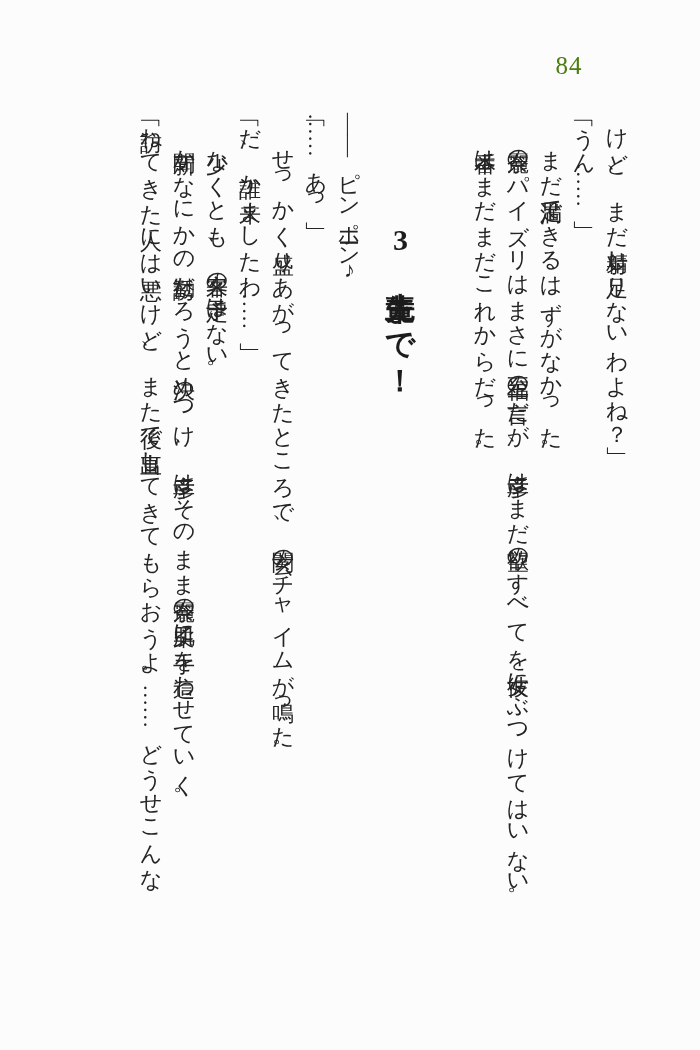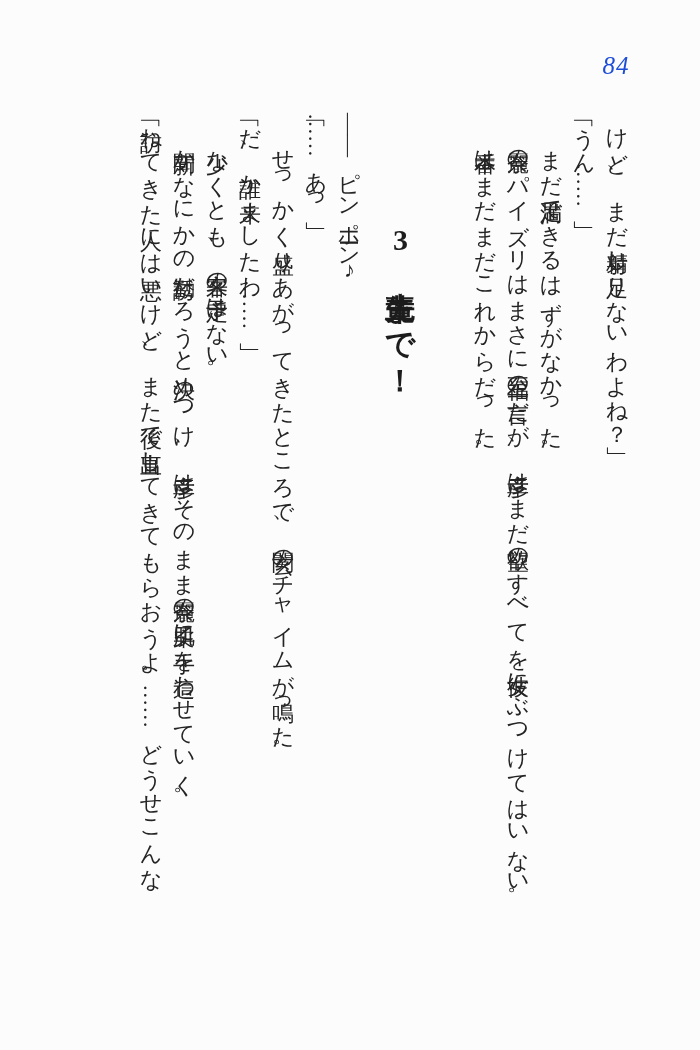--- a/index.html
+++ b/index.html
@@ -15,27 +15,26 @@
     font-family: "Liberation Serif", "DejaVu Serif", serif;
     overflow: hidden;
   }
   .page {
     position: absolute;
     inset: 0;
   }
   .page-number {
     position: absolute;
     top: 52px;
-    left: 594px;
+    left: 547px;
     width: 44px;
     text-align: center;
     font-size: 25px;
-    font-style: italic;
     letter-spacing: 1px;
-    color: #1d4ed8;
+    color: #4d7c0f;
   }
   .text-flow {
     position: absolute;
     top: 113px;
     right: 66px;
     height: 847px;
     writing-mode: vertical-rl;
     text-orientation: mixed;
     font-size: 22px;
     line-height: 33px;

